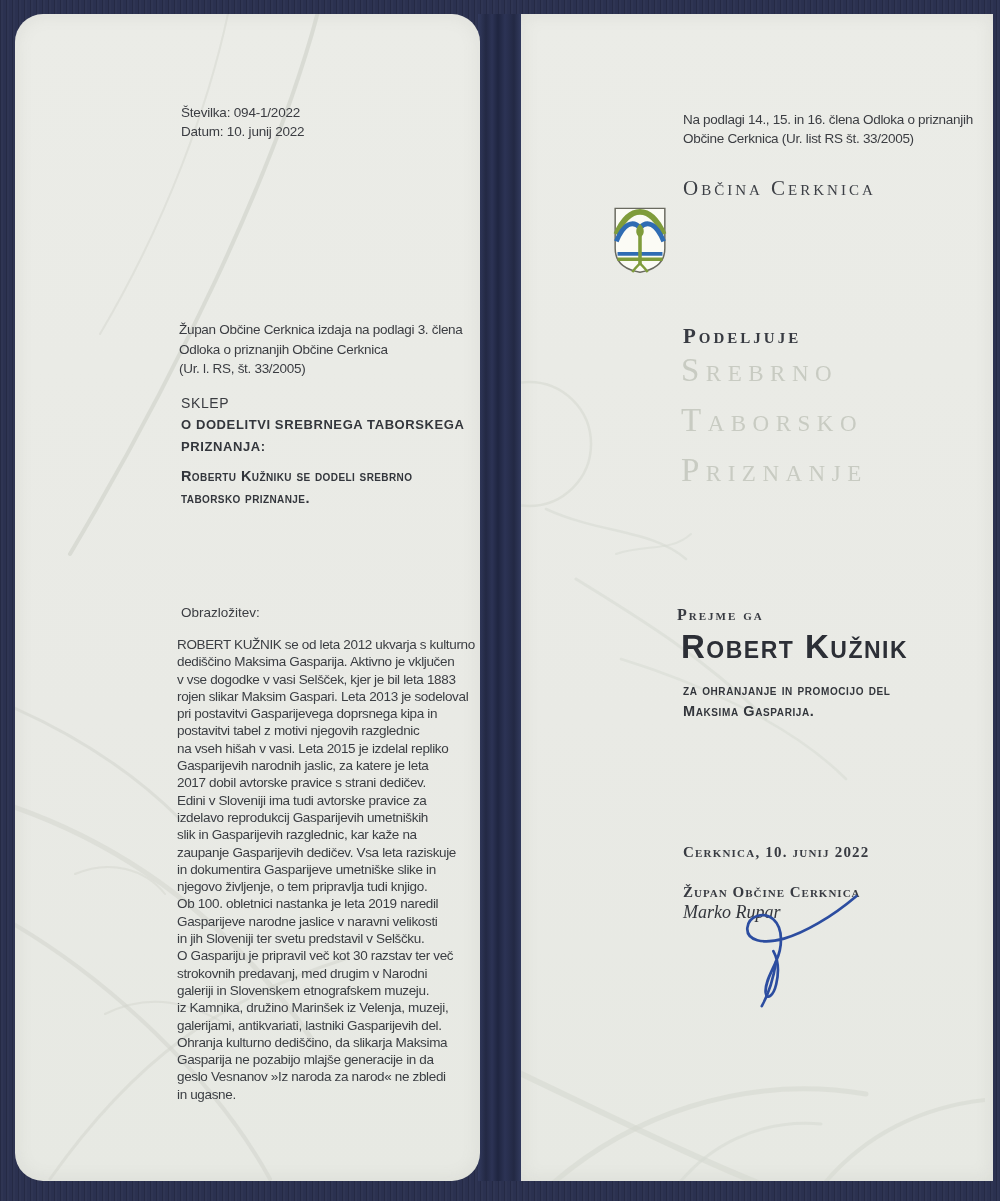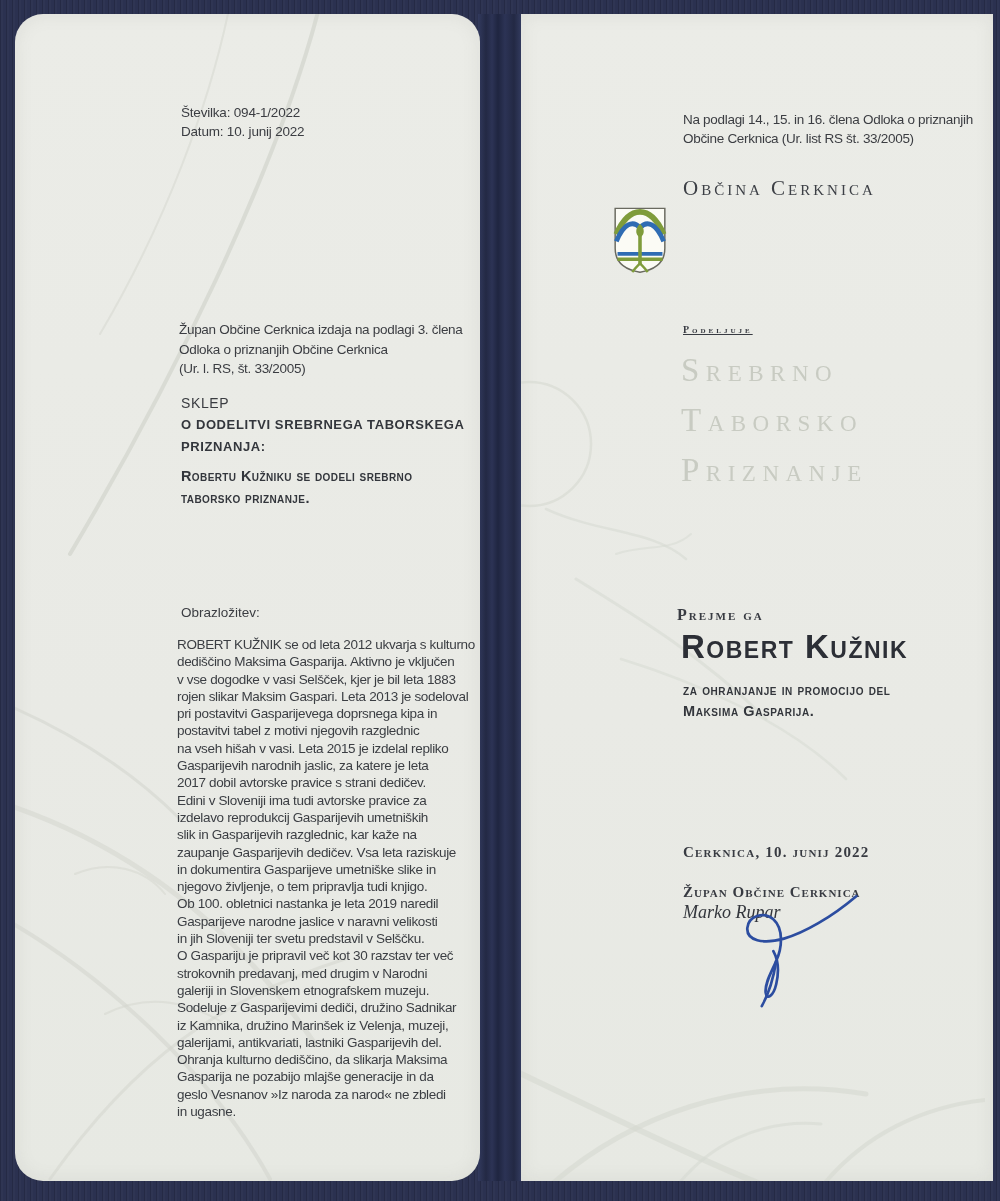--- a/index.html
+++ b/index.html
@@ -30,21 +30,21 @@
   .sklep{left:166px;top:381px;font-size:14px;letter-spacing:.6px;color:#3a3c41;}
   .subject{left:166px;top:400px;font-size:13px;line-height:21.5px;font-weight:bold;letter-spacing:.6px;color:#33363c;}
   .statement{left:166px;top:452px;font-size:14.5px;line-height:21.5px;font-weight:bold;font-variant:small-caps;letter-spacing:.4px;color:#33363c;}
   .obraz{left:166px;top:591px;font-size:13.5px;color:#3b3d42;}
   .para{left:162px;top:622px;font-size:13.5px;line-height:17.3px;letter-spacing:-.35px;color:#3b3e43;white-space:nowrap;}
 
   
   .legal-r{left:162px;top:96px;font-size:13.5px;line-height:19px;letter-spacing:-.3px;color:#3b3d42;}
   .muni{left:162px;top:162px;font-family:"Liberation Serif",serif;font-variant:small-caps;font-size:21px;letter-spacing:3px;color:#3d4046;}
   .coa{left:89px;top:192px;}
-  .podeljuje{left:162px;top:310px;font-family:"Liberation Serif",serif;font-variant:small-caps;font-weight:bold;font-size:10px;letter-spacing:3px;color:#383b42;text-decoration:underline;}
+  .podeljuje{left:162px;top:310px;font-family:"Liberation Serif",serif;font-variant:small-caps;font-weight:bold;font-size:21px;letter-spacing:3px;color:#383b42;}
   .award-title{left:160px;top:338px;font-family:"Liberation Serif",serif;font-variant:small-caps;font-size:33px;letter-spacing:6.5px;color:#c8cbc2;}
   .award-title div{height:50px;}
   .prejme{left:156px;top:592px;font-family:"Liberation Serif",serif;font-variant:small-caps;font-weight:bold;font-size:16px;letter-spacing:2px;color:#383b42;}
   .recipient{left:160px;top:614px;font-variant:small-caps;font-size:33px;font-weight:600;letter-spacing:1.5px;color:#2c2f36;}
   .dedication{left:162px;top:666px;font-variant:small-caps;font-weight:bold;font-size:14.5px;line-height:20.5px;letter-spacing:.6px;color:#33363c;}
   .placedate{left:162px;top:830px;font-family:"Liberation Serif",serif;font-variant:small-caps;font-weight:bold;font-size:15px;letter-spacing:1.2px;color:#383b42;}
   .signer-title{left:162px;top:870px;font-family:"Liberation Serif",serif;font-variant:small-caps;font-weight:bold;font-size:15px;letter-spacing:1px;color:#383b42;}
   .signer-name{left:162px;top:888px;font-family:"Liberation Serif",serif;font-style:italic;font-size:18px;color:#33363c;}
   .signature{left:208px;top:874px;}
 </style>
@@ -108,21 +108,20 @@
         <div>slik in Gasparijevih razglednic, kar kaže na</div>
         <div>zaupanje Gasparijevih dedičev. Vsa leta raziskuje</div>
         <div>in dokumentira Gasparijeve umetniške slike in</div>
         <div>njegovo življenje, o tem pripravlja tudi knjigo.</div>
         <div>Ob 100. obletnici nastanka je leta 2019 naredil</div>
         <div>Gasparijeve narodne jaslice v naravni velikosti</div>
         <div>in jih Sloveniji ter svetu predstavil v Selščku.</div>
         <div>O Gaspariju je pripravil več kot 30 razstav ter več</div>
         <div>strokovnih predavanj, med drugim v Narodni</div>
         <div>galeriji in Slovenskem etnografskem muzeju.</div>
-        <div>Sodeluje z Gasparijevimi dediči, družino Sadnikar</div>
         <div>iz Kamnika, družino Marinšek iz Velenja, muzeji,</div>
         <div>galerijami, antikvariati, lastniki Gasparijevih del.</div>
         <div>Ohranja kulturno dediščino, da slikarja Maksima</div>
         <div>Gasparija ne pozabijo mlajše generacije in da</div>
         <div>geslo Vesnanov »Iz naroda za narod« ne zbledi</div>
         <div>in ugasne.</div>
       </div>
   </section>
 
   <section class="page page-right">

